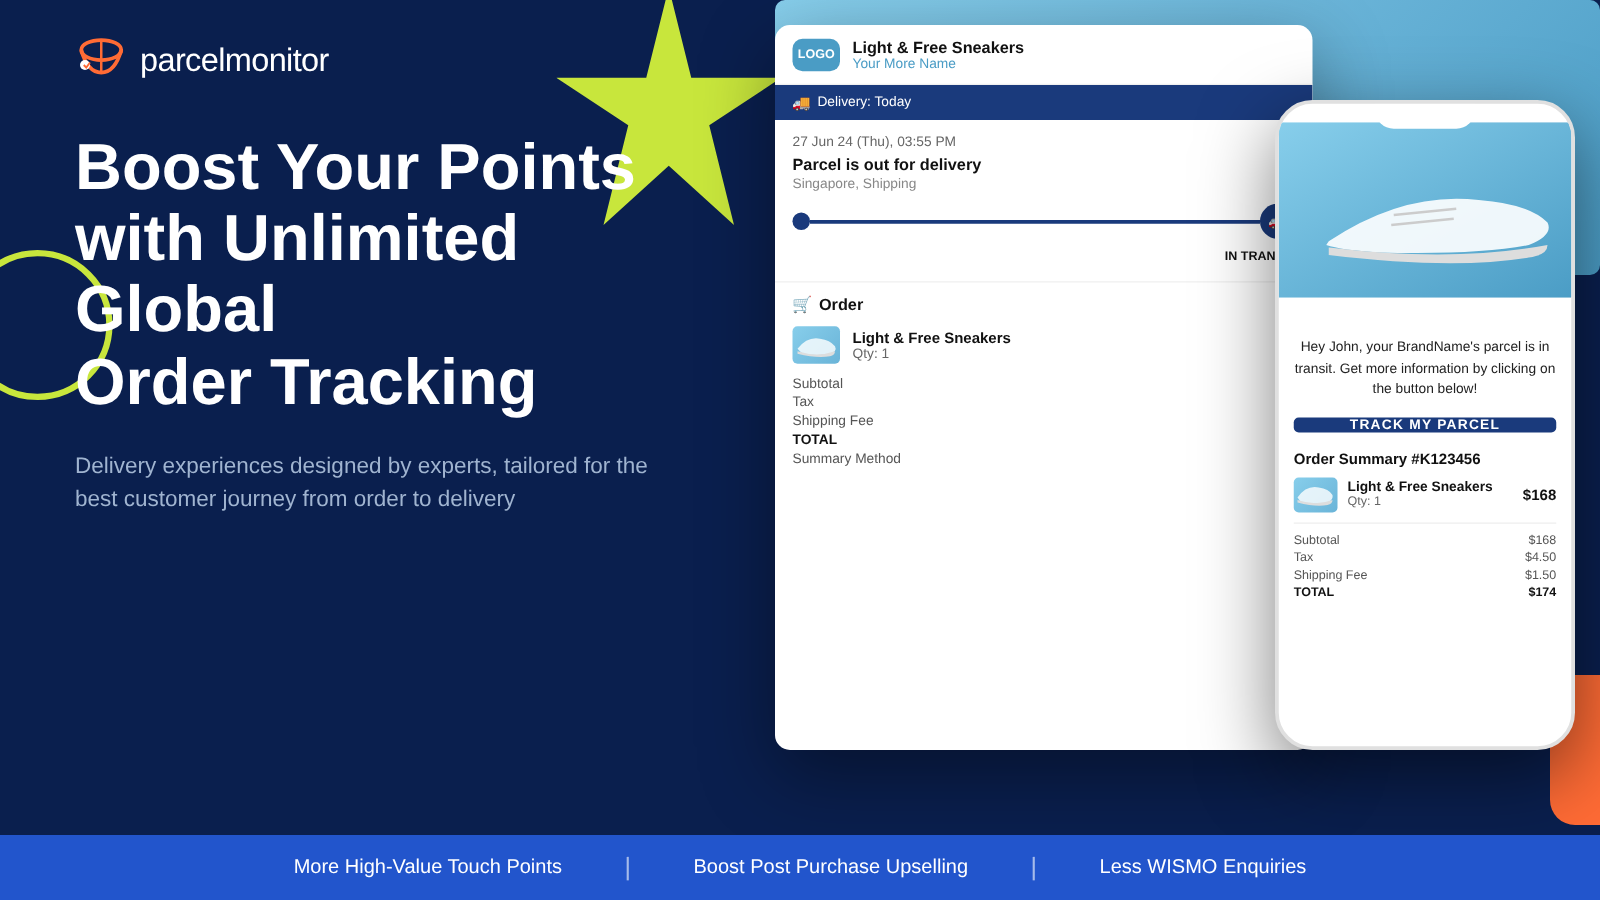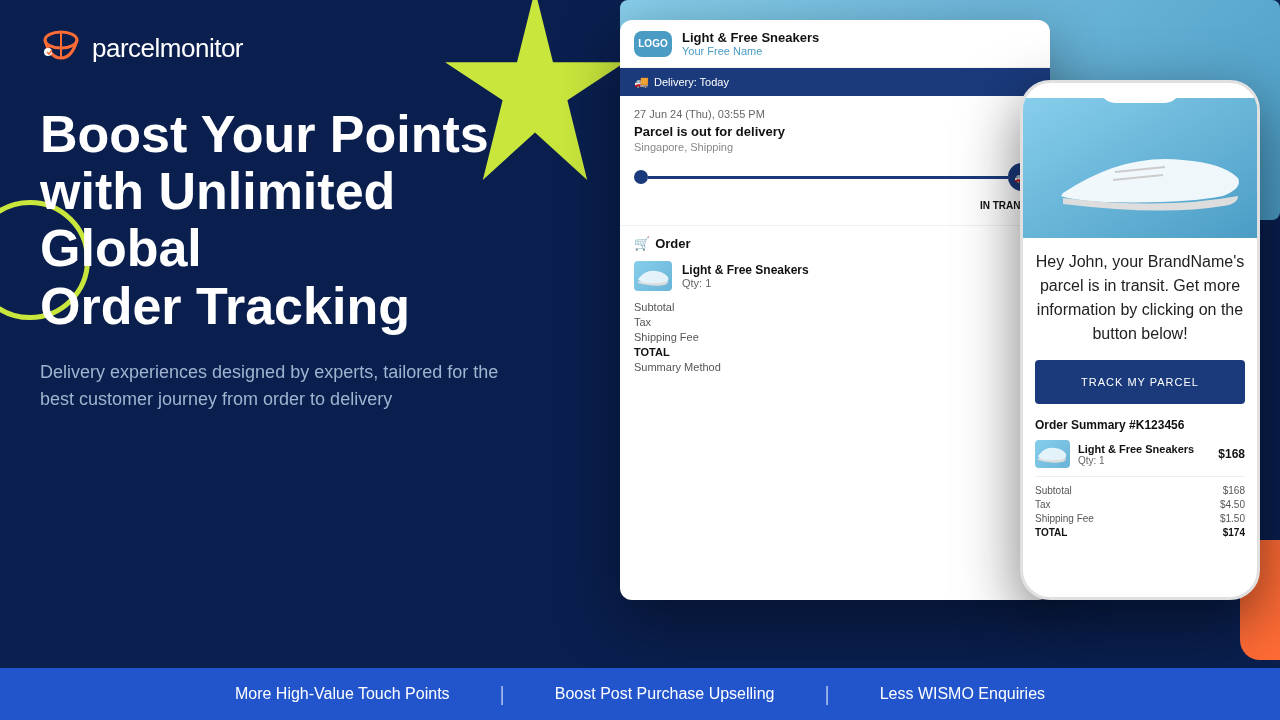--- a/index.html
+++ b/index.html
@@ -58,21 +58,21 @@
       position: relative;
       z-index: 2;
       display: flex;
       flex: 1;
       height: calc(720px - 70px);
     }
 
     
     .left-panel {
       width: 620px;
-      padding: 30px 50px 30px 40px;
+      padding: 30px 50px 30px 60px;
       display: flex;
       flex-direction: column;
     }
 
     
     .logo-area {
       display: flex;
       align-items: center;
       margin-bottom: 40px;
     }
@@ -324,34 +324,35 @@
       color: #111;
     }
 
     
     .phone-content {
       padding: 12px;
     }
 
     .phone-message {
       text-align: center;
-      font-size: 16px;
+      font-size: 11px;
       color: #222;
       line-height: 1.5;
       margin-bottom: 14px;
+      margin-top: 20px;
     }
 
     .track-btn {
       background: #1a3a7c;
       color: white;
       font-size: 11px;
-      font-weight: 400;
+      font-weight: 700;
       letter-spacing: 1px;
       text-align: center;
-      padding: 16px;
+      padding: 0;
       border-radius: 4px;
       margin-bottom: 14px;
     }
 
     .order-summary-title {
       font-size: 12px;
       font-weight: 700;
       color: #111;
       margin-bottom: 8px;
     }
@@ -494,21 +495,21 @@
       </div>
 
       <div class="tablet-mockup" style="z-index:2;">
 
         <div class="tablet-brand-bar">
           <div class="brand-logo-box">
             <span>LOGO</span>
           </div>
           <div class="brand-info">
             <div class="brand-name">Light &amp; Free Sneakers</div>
-            <div class="brand-sub">Your Free Name</div>
+            <div class="brand-sub">Your More Name</div>
           </div>
         </div>
 
         <div class="delivery-bar">
           <span class="truck-icon">🚚</span>
           <span>Delivery: Today</span>
         </div>
 
         <div class="tablet-tracking">
           <div class="tracking-timestamp">27 Jun 24 (Thu), 03:55 PM</div>

